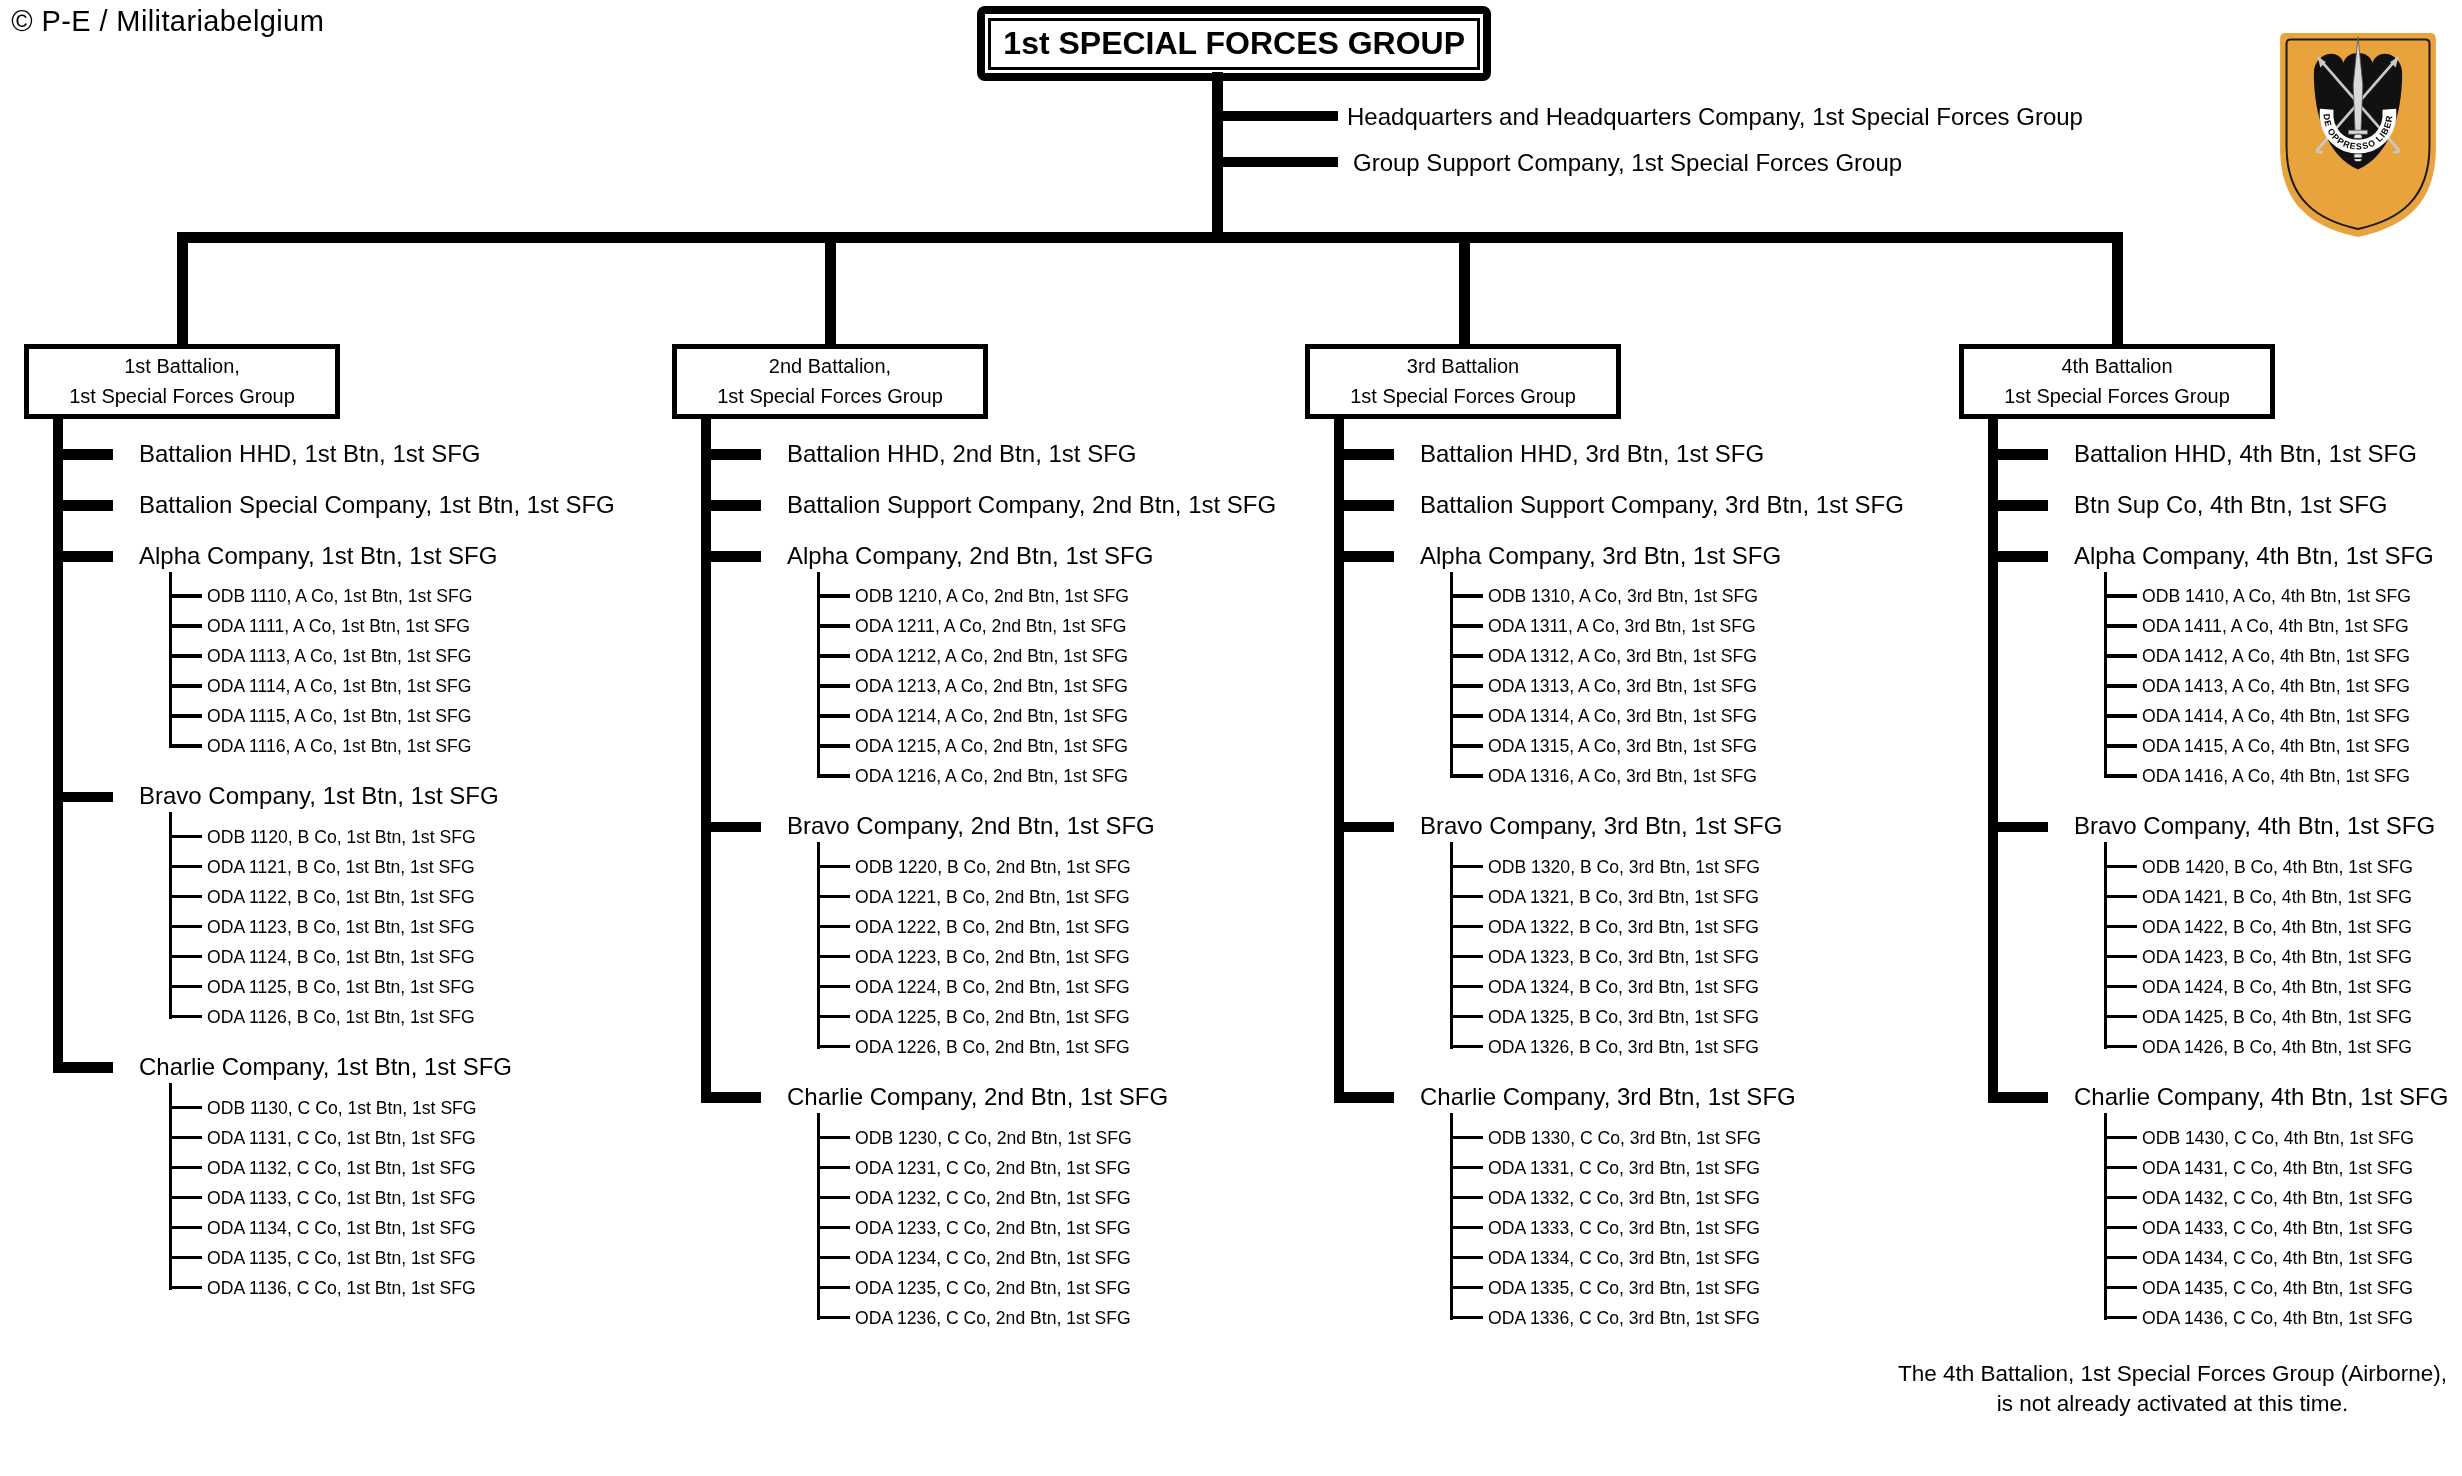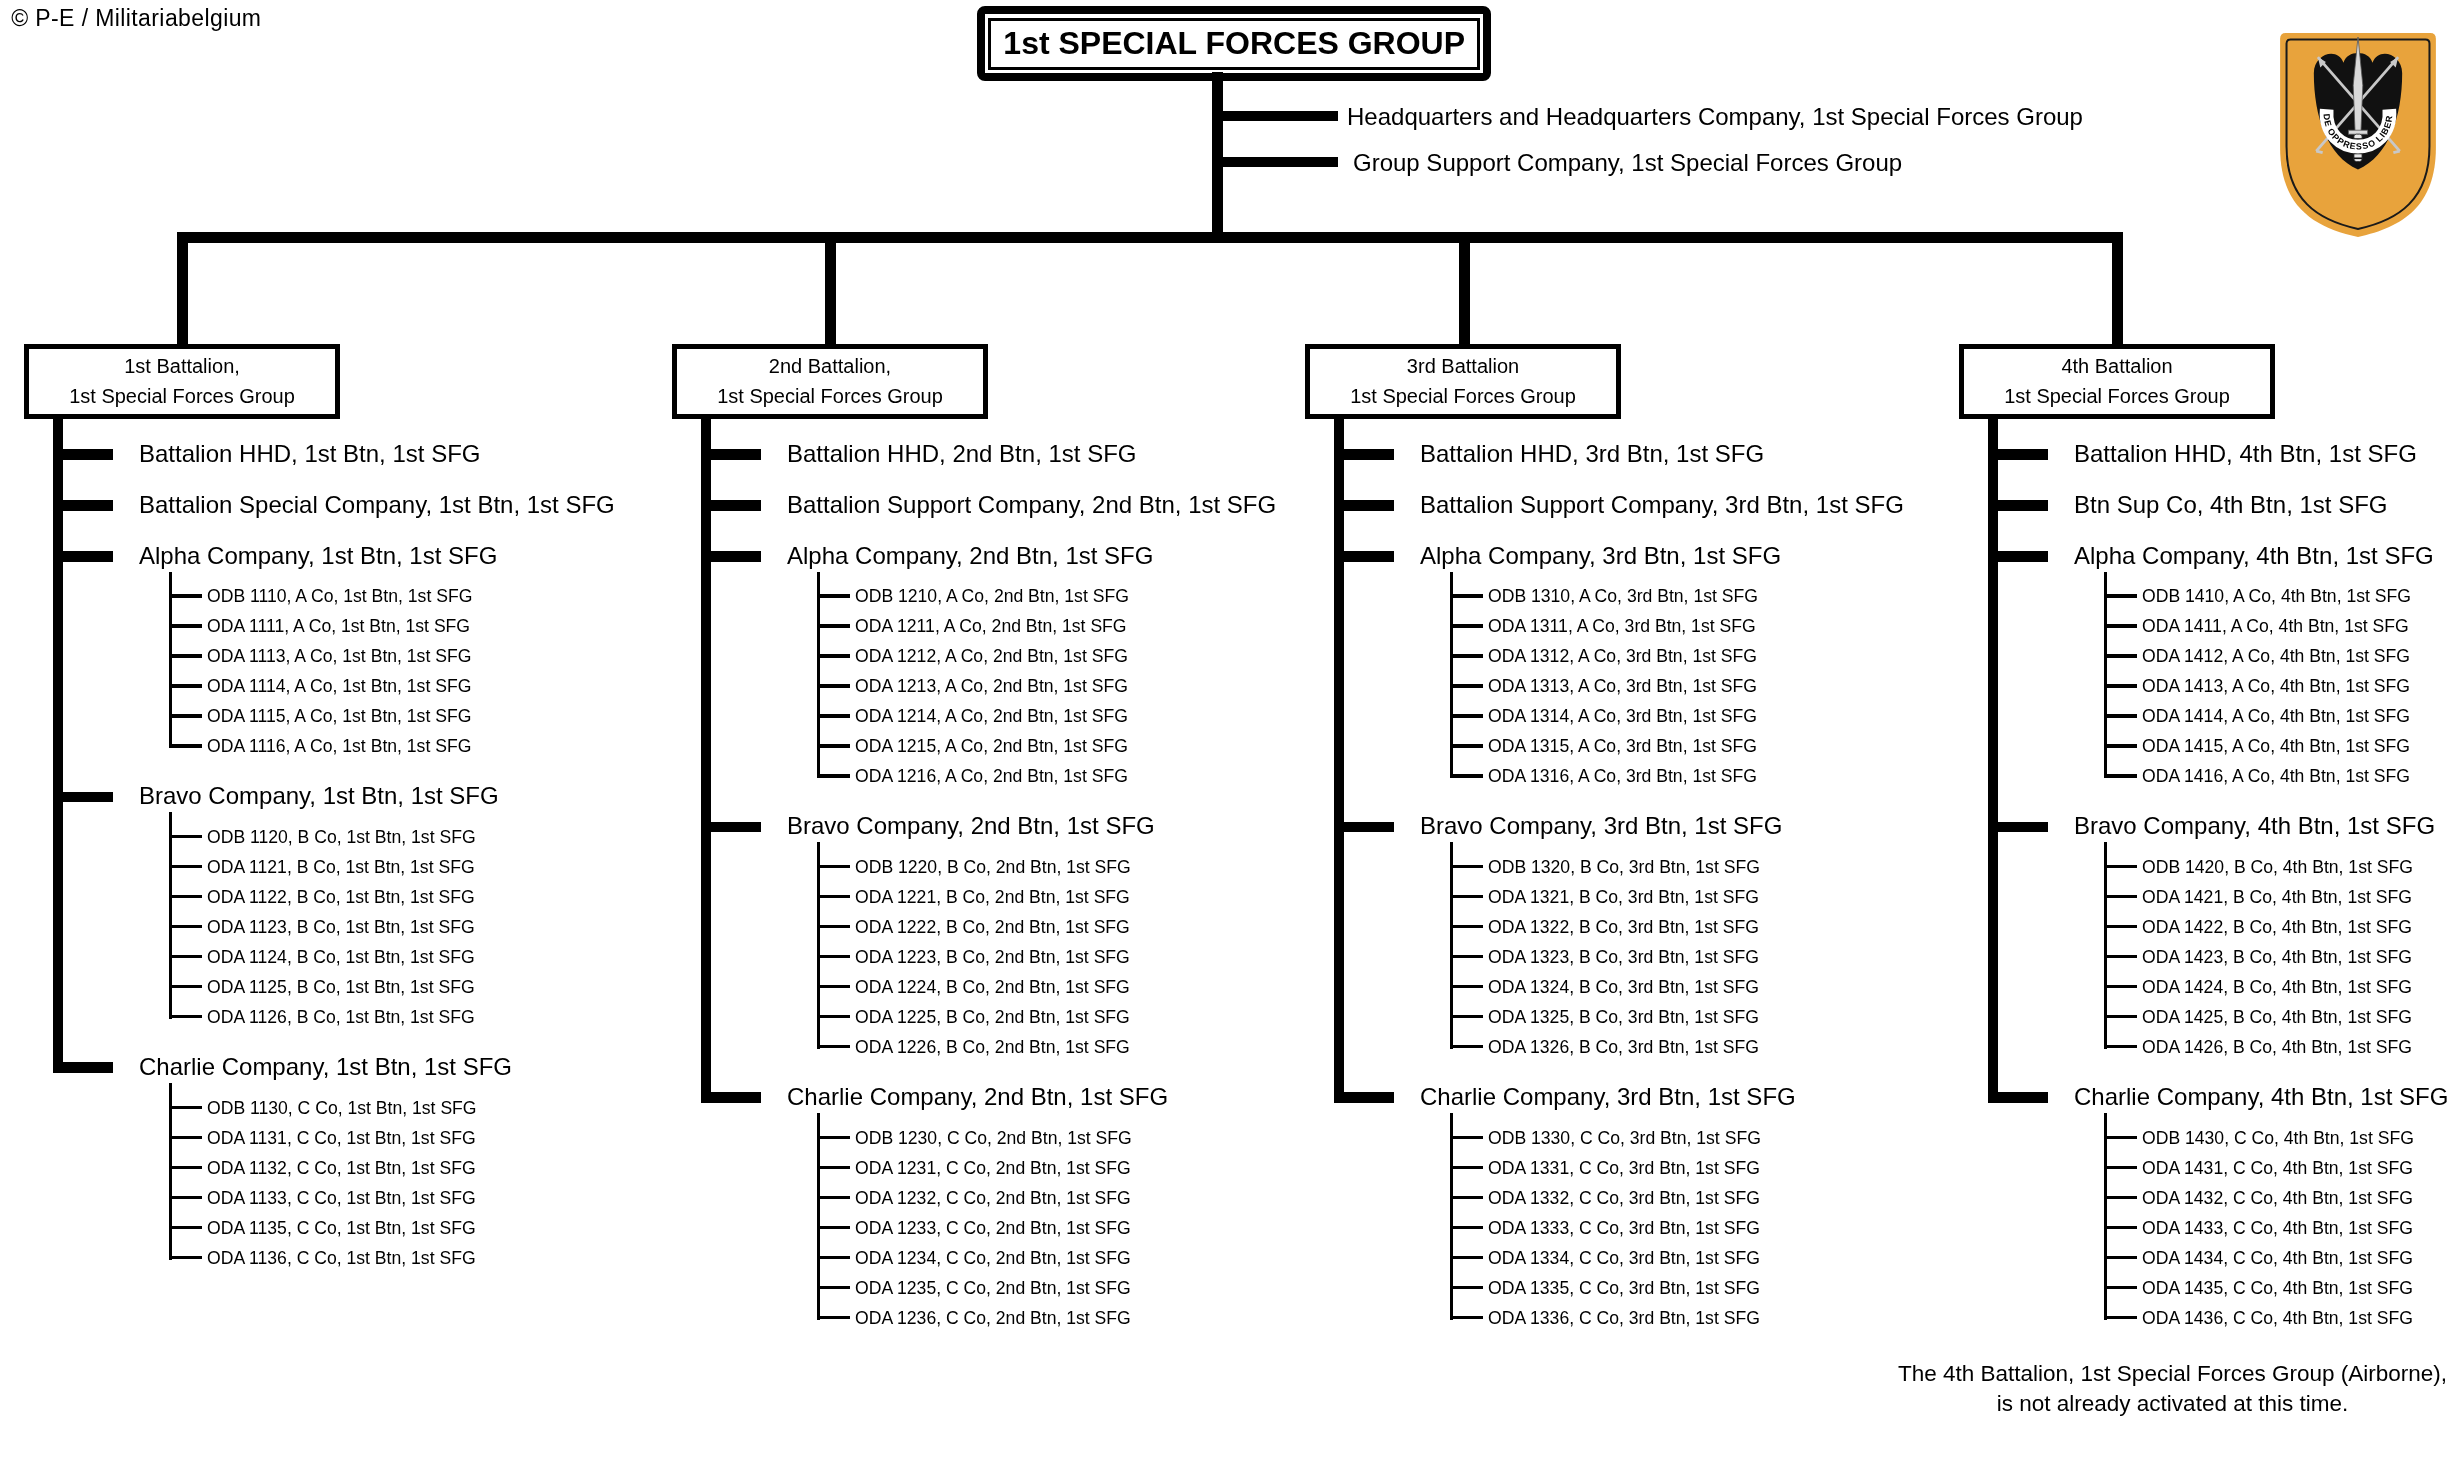--- a/index.html
+++ b/index.html
@@ -1,20 +1,20 @@
 <!DOCTYPE html>
 <html style="font-size:13px"><head>
 <meta charset="utf-8">
 <style>
   html,body{margin:0;padding:0;background:#fff;}
   body{width:2462px;height:1477px;position:relative;overflow:hidden;
        font-family:"Liberation Sans",sans-serif;color:#000;}
   .stage{position:absolute;inset:0;}
 
-  .copyright{position:absolute;left:11.2px;top:4.8px;font-size:23px;letter-spacing:0.4px;}
+  .copyright{position:absolute;left:11.2px;top:4.8px;font-size:29px;letter-spacing:0.4px;}
 
   
   .title-box{position:absolute;left:977px;top:6.4px;width:492px;
              border:8.8px solid #000;border-radius:8px;background:#fff;padding:3.2px;}
   .title-inner{border:3.2px solid #000;padding:4px 6.4px 5.6px;text-align:center;
                font-size:32px;font-weight:bold;white-space:nowrap;}
 
   
   .line{position:absolute;background:#000;}
 
@@ -137,20 +137,21 @@
               <div class="det">ODA 1126, B Co, 1st Btn,  1st SFG</div>
             </div>
   </div>
           <div class="unit">
     <span class="unit-label">Charlie Company, 1st Btn,  1st SFG</span>
     <div class="det-list">
               <div class="det">ODB 1130, C Co, 1st Btn,  1st SFG</div>
               <div class="det">ODA 1131, C Co, 1st Btn,  1st SFG</div>
               <div class="det">ODA 1132, C Co, 1st Btn,  1st SFG</div>
               <div class="det">ODA 1133, C Co, 1st Btn,  1st SFG</div>
+              <div class="det">ODA 1134, C Co, 1st Btn,  1st SFG</div>
               <div class="det">ODA 1135, C Co, 1st Btn,  1st SFG</div>
               <div class="det">ODA 1136, C Co, 1st Btn,  1st SFG</div>
             </div>
   </div>
         </div>
   </div>
       <div class="battalion" style="left: 672px;">
     <div class="bn-box">
       <div>2nd Battalion,</div>
       <div>1st Special Forces Group</div>

